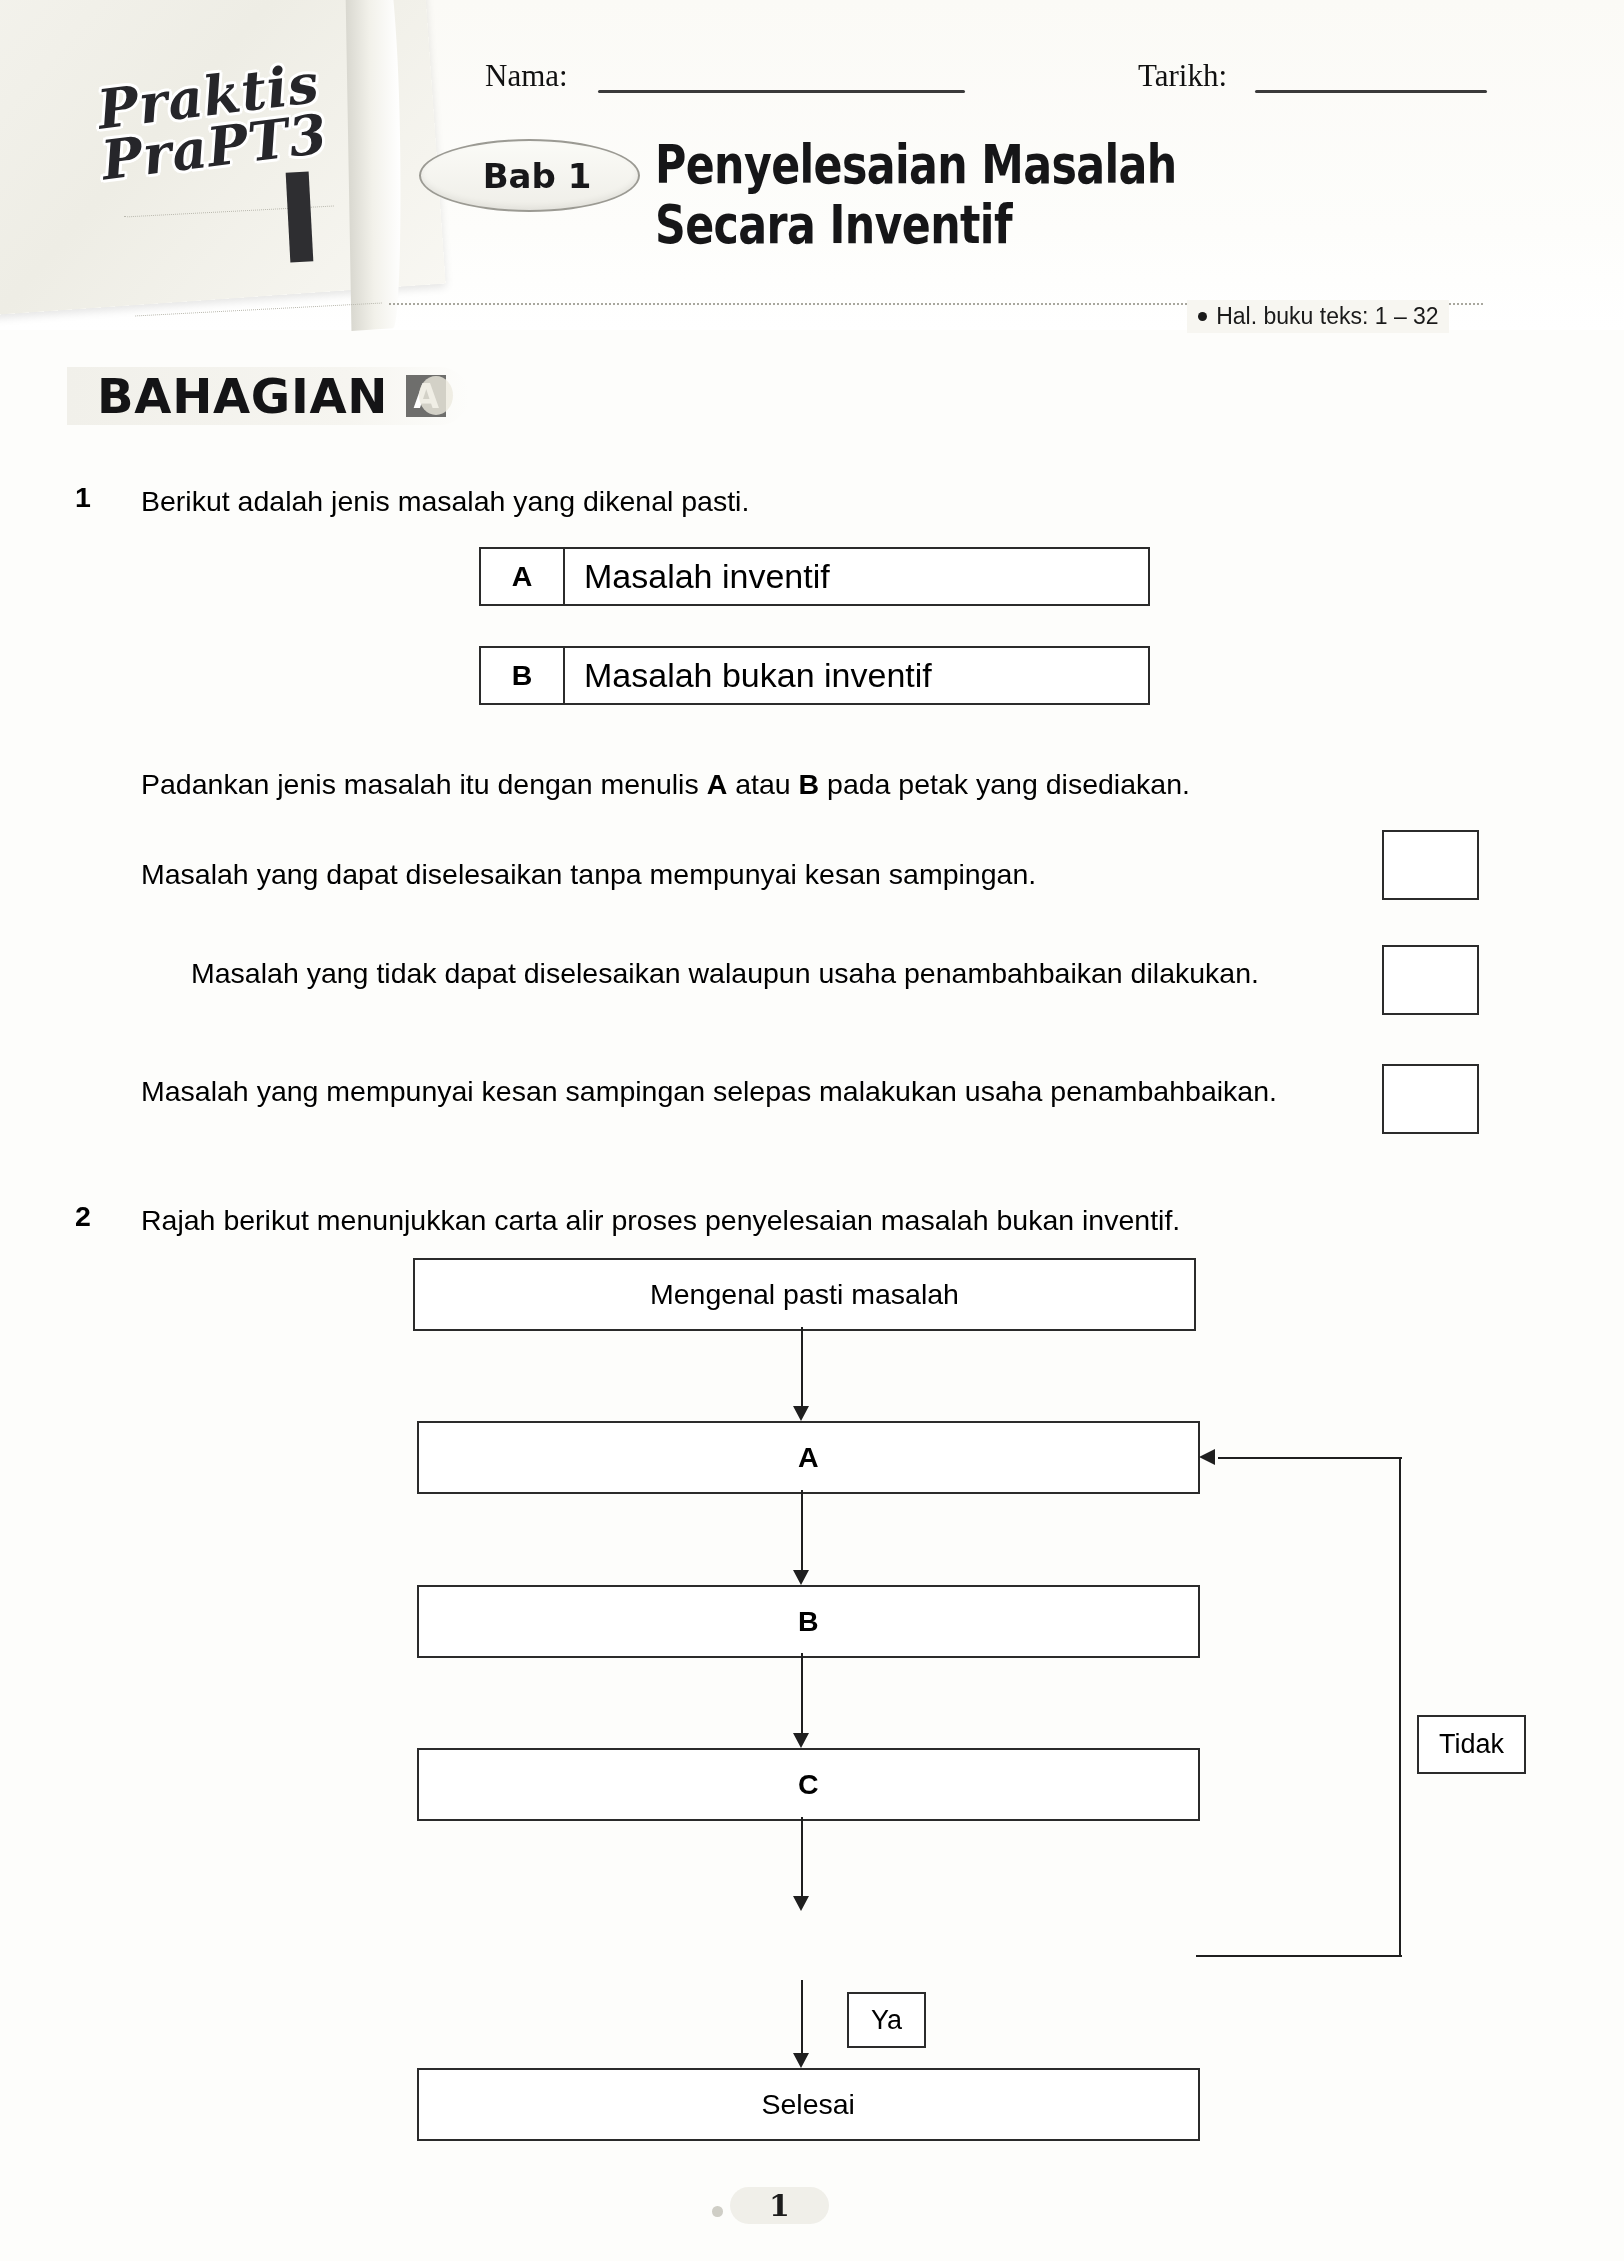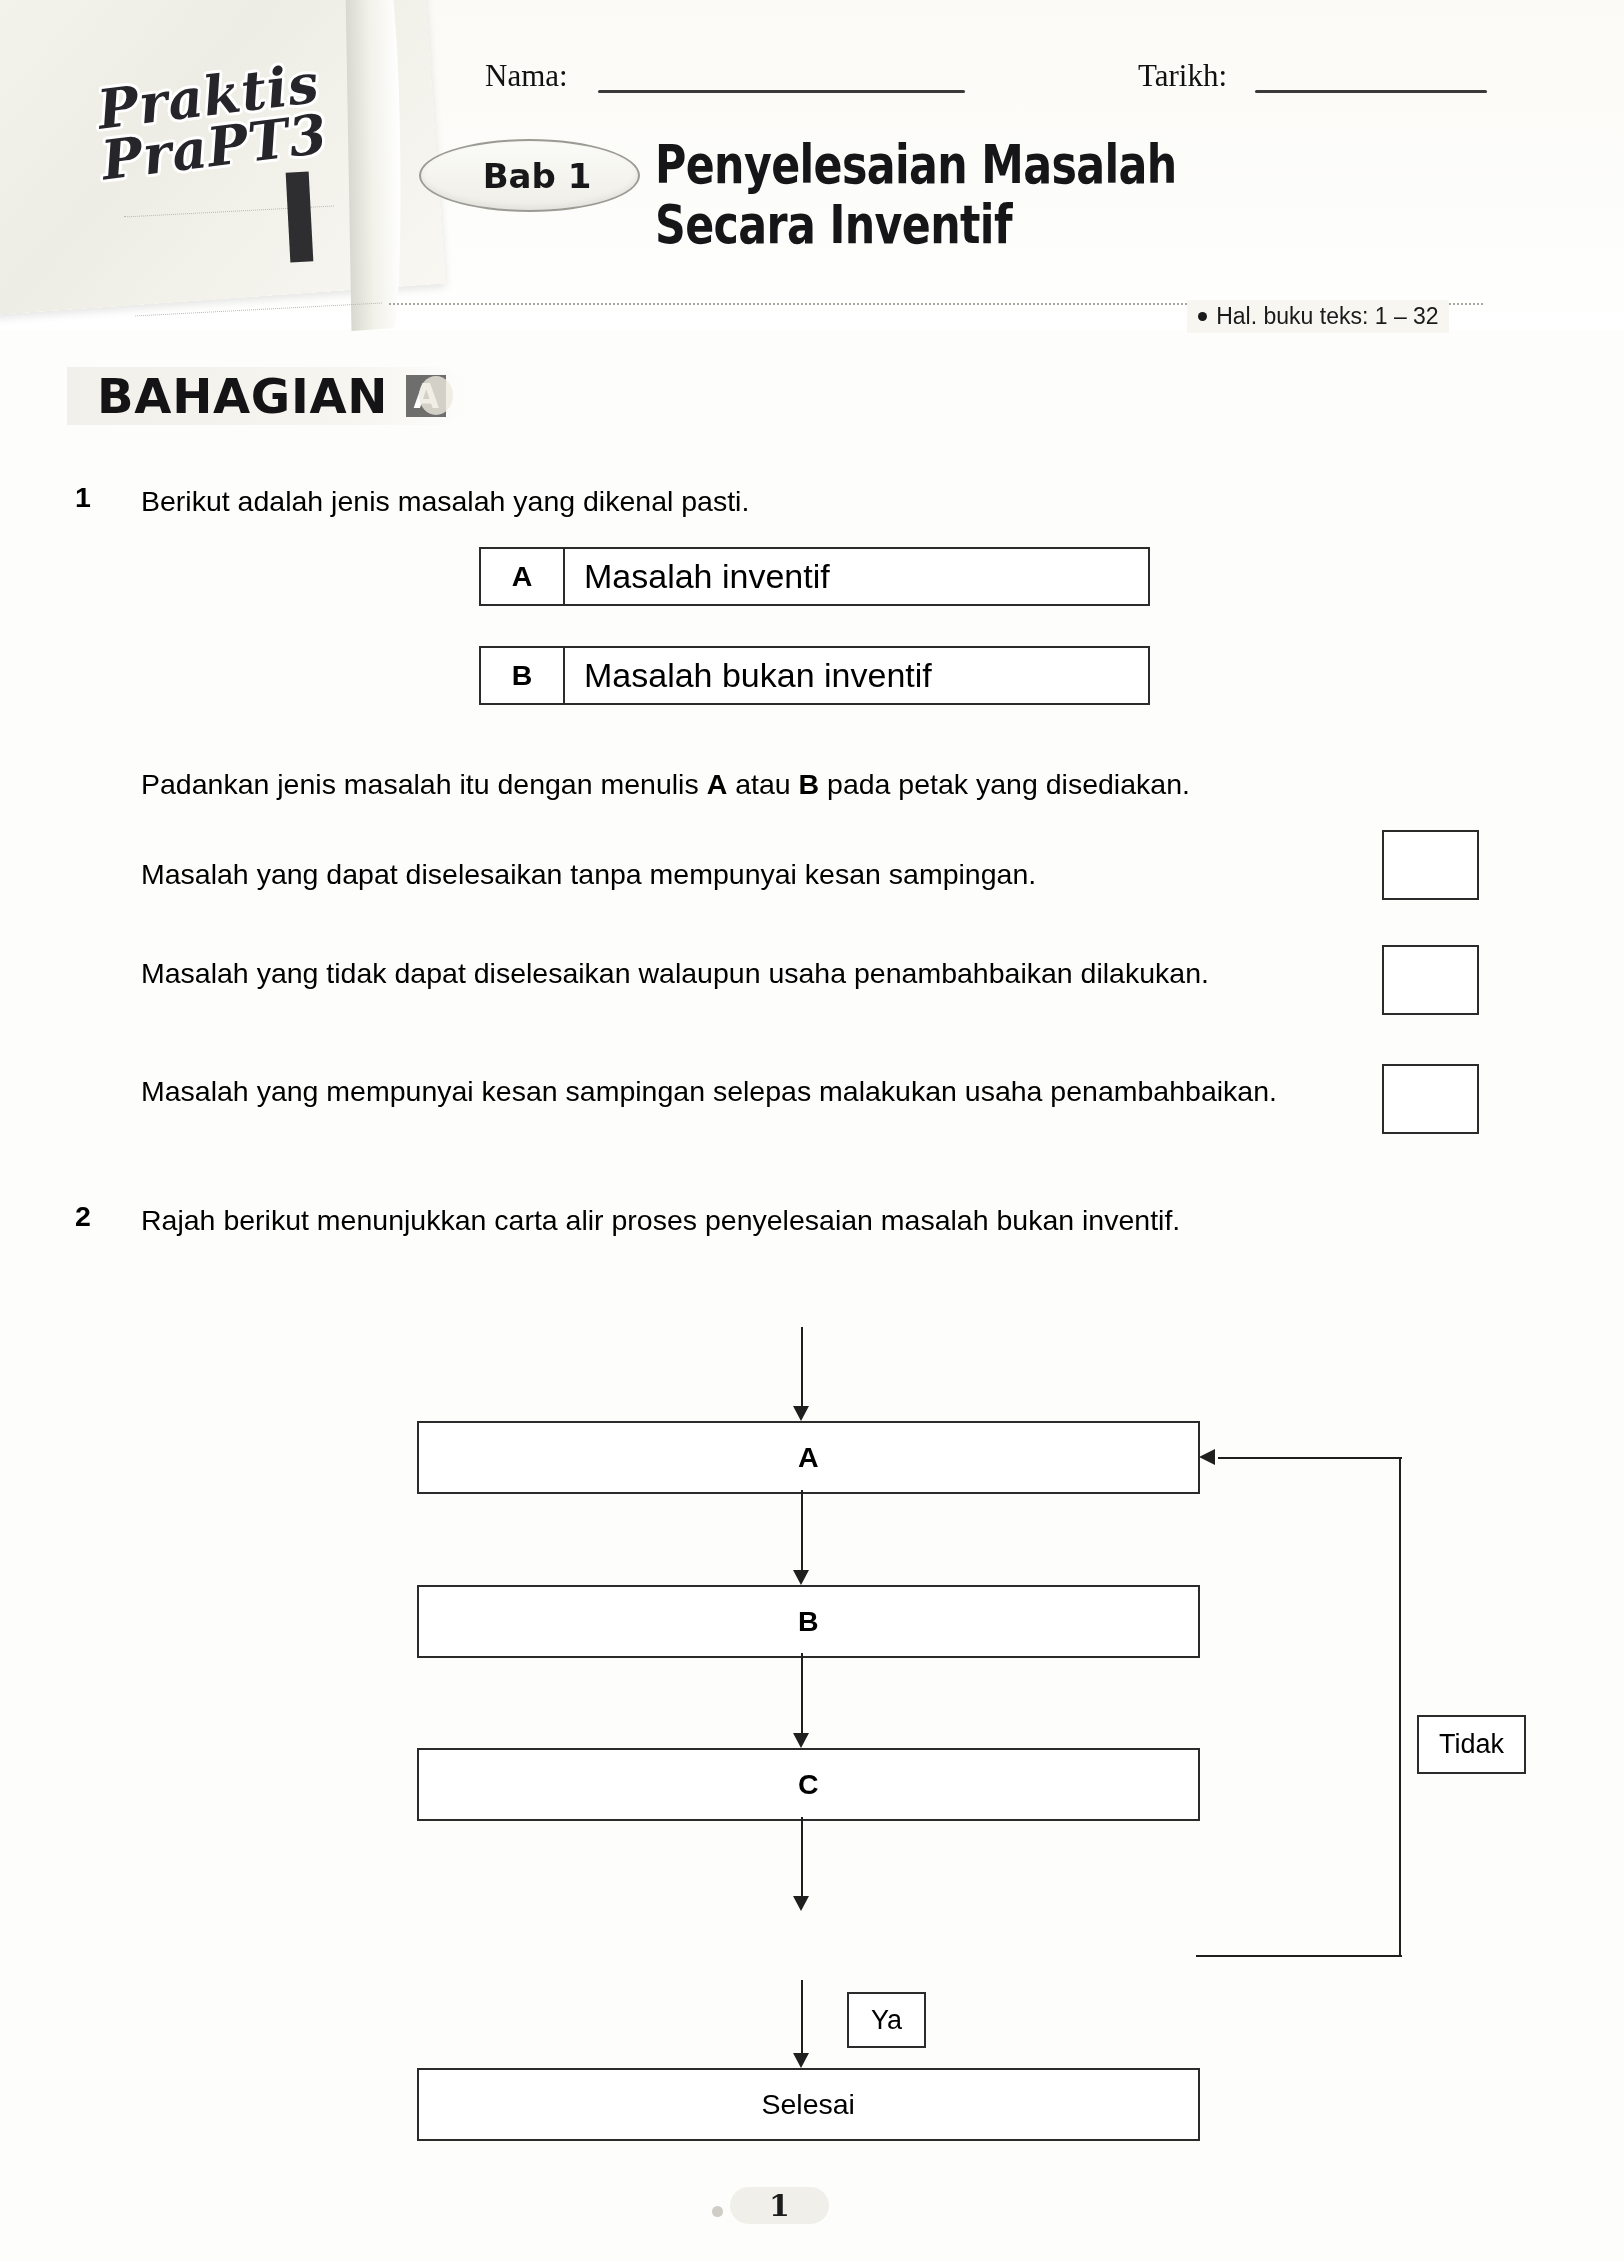--- a/index.html
+++ b/index.html
@@ -358,31 +358,34 @@
   <div class="optrow" style="left:479px;top:646px;width:667px;">
     <div class="key">B</div>
     <div class="val">Masalah bukan inventif</div>
   </div>
 
   <div class="qtext" style="left:141px;top:764px;width:1273px;"><span>Padankan jenis masalah itu dengan menulis </span><b>A</b><span> atau </span><b>B</b><span> pada petak yang disediakan.</span></div>
 
   <div class="qtext" style="left:141px;top:854px;width:1153px;">Masalah yang dapat diselesaikan tanpa mempunyai kesan sampingan.</div>
   <div class="ansbox" style="left:1382px;top:830px;"></div>
 
-  <div class="qtext" style="left:141px;top:953px;width:1168px;">Masalah yang tidak dapat diselesaikan walaupun usaha penambahbaikan dilakukan.</div>
+  <div class="qtext" style="left:141px;top:953px;width:1168px;text-align:center;">Masalah yang tidak dapat diselesaikan walaupun usaha penambahbaikan dilakukan.</div>
   <div class="ansbox" style="left:1382px;top:945px;"></div>
 
   <div class="qtext" style="left:141px;top:1071px;width:1168px;">Masalah yang mempunyai kesan sampingan selepas malakukan usaha penambahbaikan.</div>
   <div class="ansbox" style="left:1382px;top:1064px;"></div>
 
   <div class="qnum" style="left:75px;top:1200px;">2</div>
   <div class="qtext" style="left:141px;top:1200px;width:1348px;">Rajah berikut menunjukkan carta alir proses penyelesaian masalah bukan inventif.</div>
 
   <div class="flow">
 
+    <div class="fbox" style="left:0px; top:0px; width:779px; height:69px;">
+      <span>Mengenal pasti masalah</span>
+    </div>
 
     <div class="vline" style="left:388px;top:69px;height:88px;"></div>
     <div class="arrowdown" style="left:380px;top:148px;"></div>
 
     <div class="fbox letter" style="left:3.7px; top:163px; width:779px; height:69px;">
       <span>A</span>
     </div>
 
     <div class="vline" style="left:388px;top:232px;height:88px;"></div>
     <div class="arrowdown" style="left:380px;top:312px;"></div>

